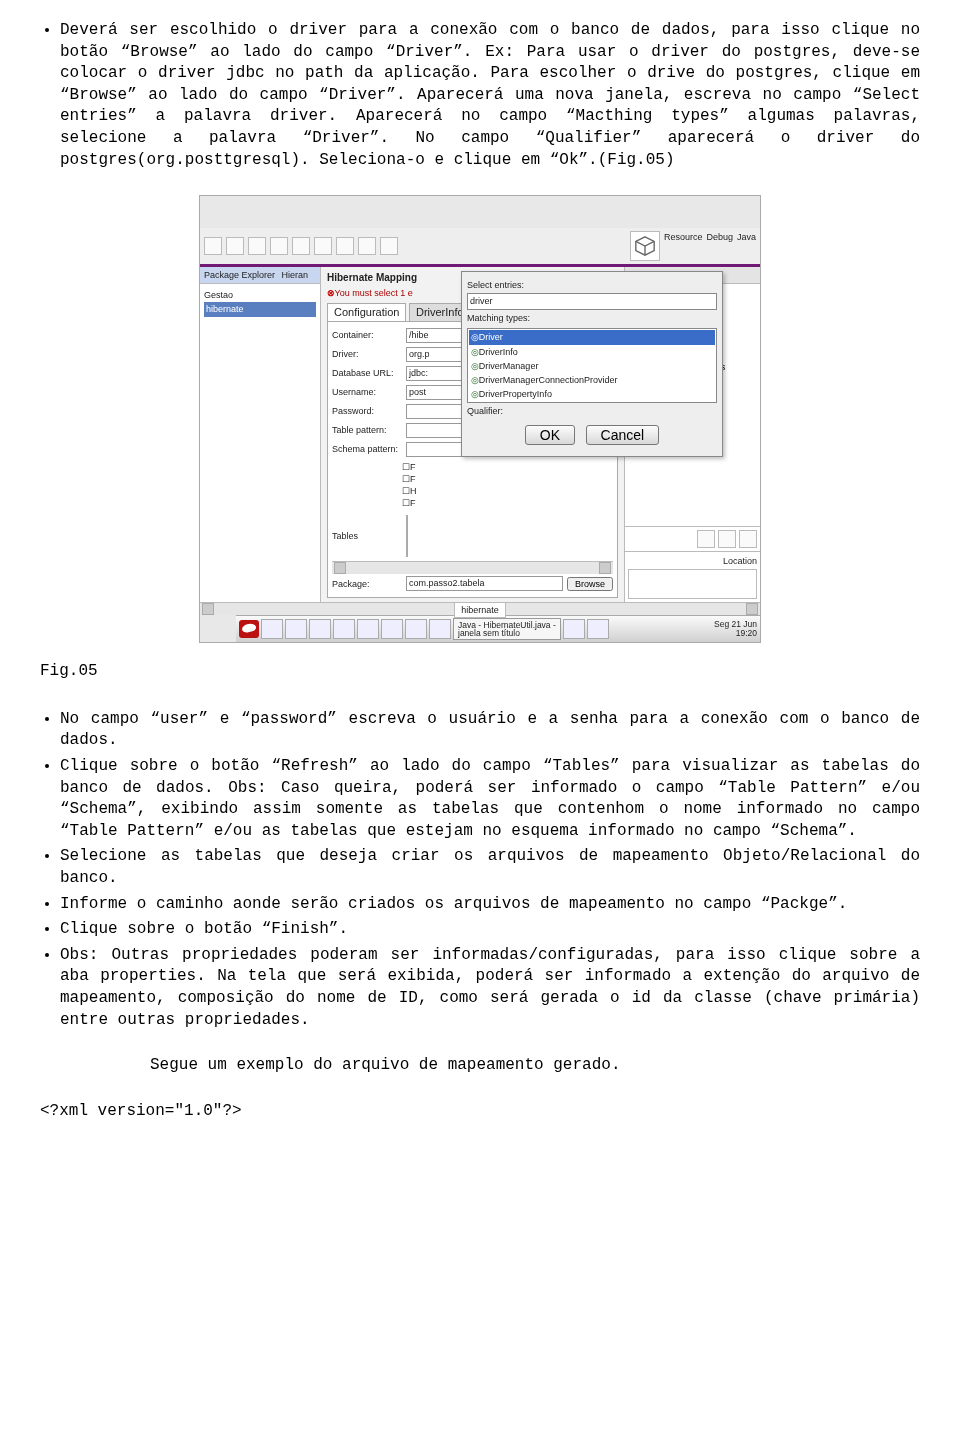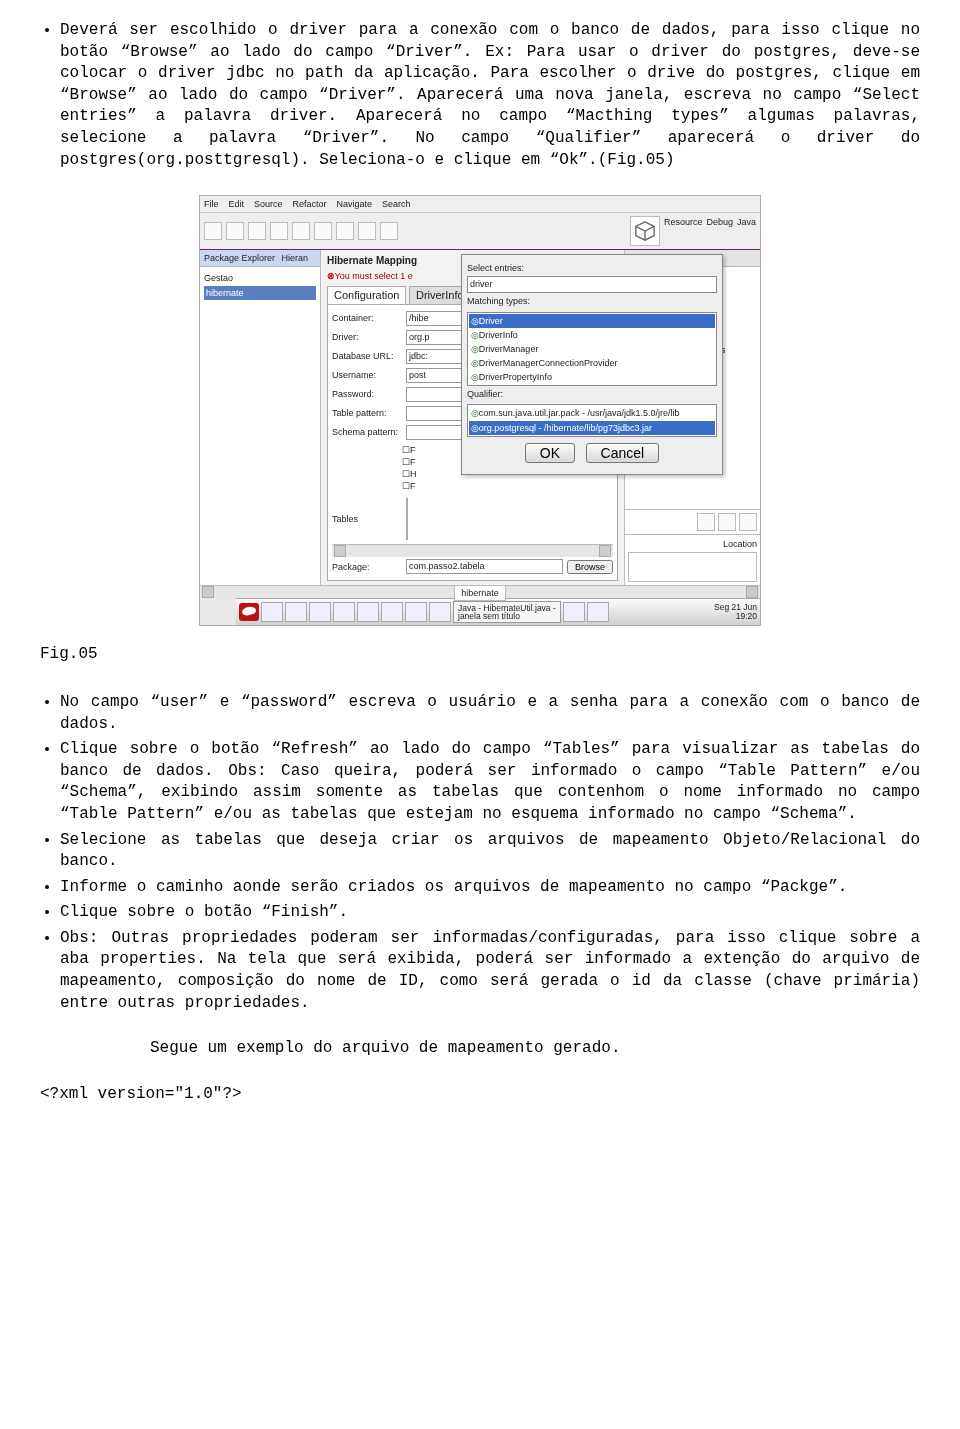--- a/index.html
+++ b/index.html
@@ -54,22 +54,22 @@
   .win-icons span { display:inline-block; width:10px; height:10px; border:1px solid #888; margin-left:2px; background:#fff;}
   .menubar {
     background:#eee;
     padding:2px 4px;
     border-bottom:1px solid #ccc;
     display:flex; gap:10px;
   }
   .toolbar-row {
     background:#eee;
     padding:3px 4px;
-    border-bottom:1px solid #701a75;
-    display:flex; gap:4px; align-items:center;
+    border-bottom:3px solid #701a75;
+    display:flex; gap:4px; align-items:center;margin-top:32px;
   }
   .toolbar-row .persp {
     margin-left:auto; display:flex; gap:4px;
   }
   .tbtn { width:16px; height:16px; border:1px solid #bbb; background:#fafafa; display:inline-block;}
   .cube {
     width:28px; height:28px; background:#fff; border:1px solid #bbb;
     display:flex; align-items:center; justify-content:center;
   }
   .cube svg { width:22px; height:22px;}
@@ -188,28 +188,20 @@
 </head>
 <body>
 
 <ul class="doc-list">
   <li>Deverá ser escolhido o driver para a conexão com o banco de dados, para isso clique no botão “Browse” ao lado do campo “Driver”. Ex: Para usar o driver do postgres, deve-se colocar o driver jdbc no path da aplicação. Para escolher o drive do postgres, clique em “Browse” ao lado do campo “Driver”. Aparecerá uma nova janela, escreva no campo “Select entries” a palavra driver. Aparecerá no campo “Macthing types” algumas palavras, selecione a palavra “Driver”. No campo “Qualifier” aparecerá o driver do postgres(org.posttgresql). Seleciona-o e clique em “Ok”.(Fig.05)</li>
 </ul>
 
 <div class="screenshot">
 
 
-  <div class="menubar">
-    <span>File</span>
-    <span>Edit</span>
-    <span>Source</span>
-    <span>Refactor</span>
-    <span>Navigate</span>
-    <span>Search</span>
-  </div>
 
   <div class="toolbar-row">
     <span class="tbtn"></span>
     <span class="tbtn"></span>
     <span class="tbtn"></span>
     <span class="tbtn"></span>
     <span class="tbtn"></span>
     <span class="tbtn"></span>
     <span class="tbtn"></span>
     <span class="tbtn"></span>
@@ -304,24 +296,20 @@
           <div class="txt">driver</div>
           <div class="lbl">Matching types:</div>
           <div class="listbox">
             <div class="row sel">Driver</div>
             <div class="row">DriverInfo</div>
             <div class="row">DriverManager</div>
             <div class="row">DriverManagerConnectionProvider</div>
             <div class="row">DriverPropertyInfo</div>
           </div>
           <div class="lbl">Qualifier:</div>
-          <div class="listbox">
-            <div class="row">com.sun.java.util.jar.pack - /usr/java/jdk1.5.0/jre/lib</div>
-            <div class="row sel">org.postgresql - /hibernate/lib/pg73jdbc3.jar</div>
-          </div>
           <div class="btns">
             <button>OK</button>
             <button>Cancel</button>
           </div>
         </div>
       </div>
     </div>
 
     <div class="rightcol">
       <div class="tab-hdr">Outline</div>

